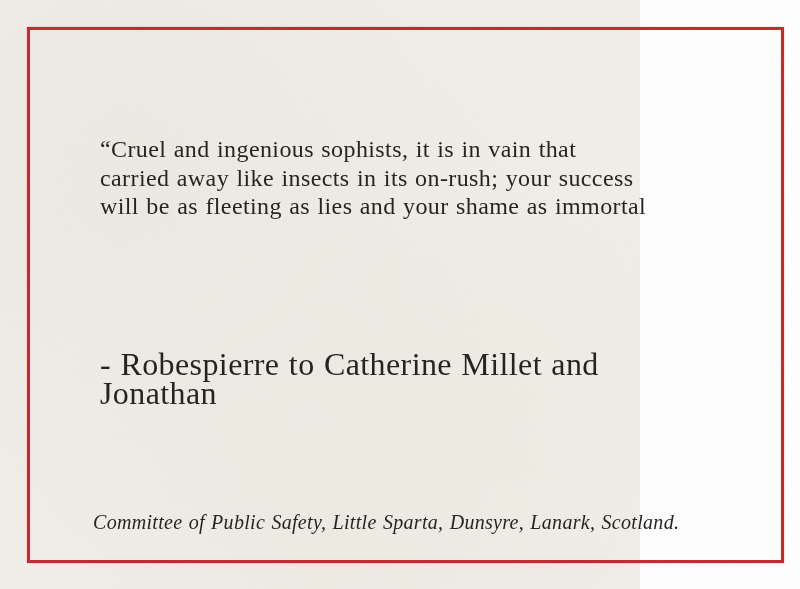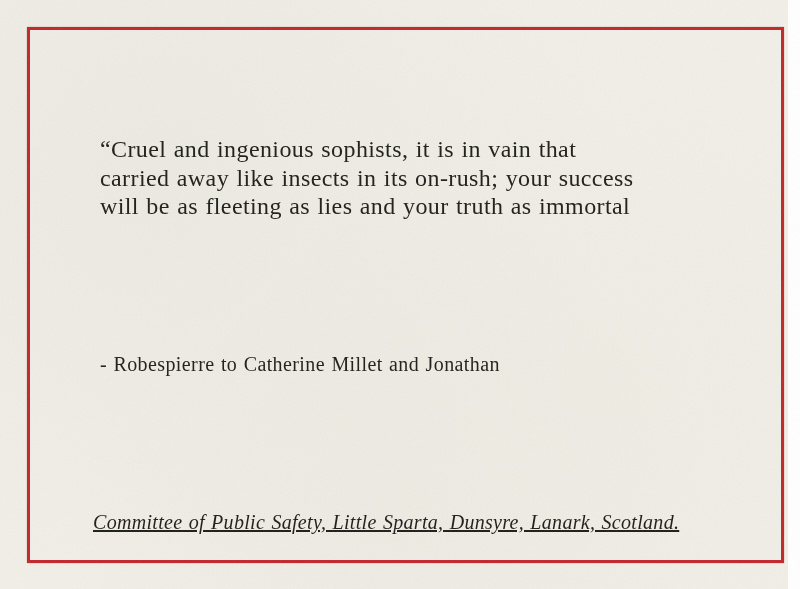--- a/index.html
+++ b/index.html
@@ -7,21 +7,21 @@
     padding: 0;
   }
   body {
     width: 800px;
     height: 589px;
     overflow: hidden;
     font-family: "Liberation Serif", serif;
   }
   .postcard {
     position: relative;
-    width: 788px;
+    width: 640px;
     height: 589px;
     background-color: #f1efe8;
     background-image:
       radial-gradient(circle at 20% 30%, rgba(230,228,218,0.5) 0%, rgba(230,228,218,0) 60%),
       radial-gradient(circle at 75% 65%, rgba(236,234,224,0.6) 0%, rgba(236,234,224,0) 55%),
       radial-gradient(circle at 50% 90%, rgba(233,231,221,0.5) 0%, rgba(233,231,221,0) 50%);
   }
   .red-frame {
     position: absolute;
     left: 27px;
@@ -41,37 +41,36 @@
     line-height: 28.5px;
     letter-spacing: 0.4px;
     word-spacing: 1px;
     color: #201f1b;
   }
   .attribution-block {
     position: absolute;
     left: 100px;
     top: 350px;
     width: 620px;
-    font-size: 20px;
+    font-size: 32px;
     line-height: 28.8px;
     letter-spacing: 0.4px;
     word-spacing: 1px;
     color: #201f1b;
   }
   .caption-line {
     position: absolute;
     left: 93px;
     top: 511px;
     width: 680px;
     font-size: 20px;
     font-style: italic;
     letter-spacing: 0.3px;
     word-spacing: 1px;
     color: #1f1e1a;
-    text-decoration: underline;
   }
   .grain {
     position: absolute;
     left: 0;
     top: 0;
     width: 800px;
     height: 589px;
     pointer-events: none;
     opacity: 0.06;
   }
@@ -79,21 +78,21 @@
 </head>
 <body>
 
 <div class="postcard">
 
   <div class="red-frame"></div>
 
   <div class="quote-block">
     <div>“Cruel and ingenious sophists, it is in vain that</div>
     <div>carried away like insects in its on-rush; your success</div>
-    <div>will be as fleeting as lies and your truth as immortal</div>
+    <div>will be as fleeting as lies and your shame as immortal</div>
   </div>
 
   <div class="attribution-block">
     <div>- Robespierre to Catherine Millet and Jonathan</div>
   </div>
 
   <div class="caption-line">Committee of Public Safety, Little Sparta, Dunsyre, Lanark, Scotland.</div>
 
   <svg class="grain" xmlns="http://www.w3.org/2000/svg" width="800" height="589">
     <filter id="noise">

